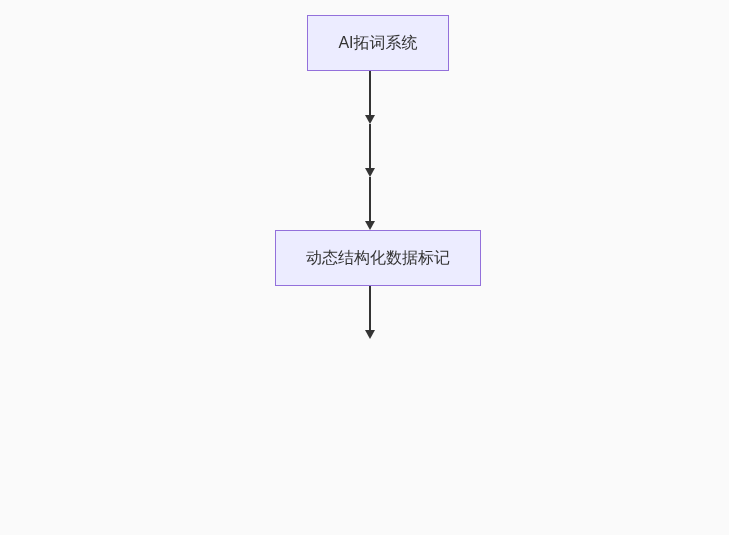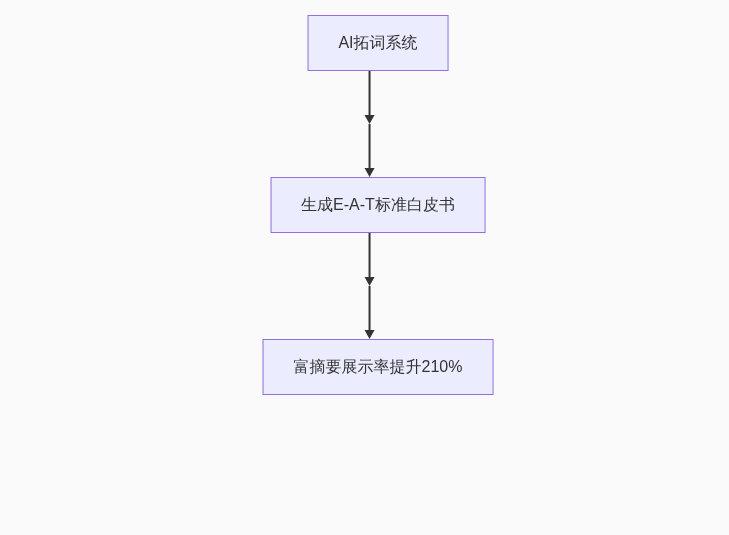--- a/index.html
+++ b/index.html
@@ -80,29 +80,28 @@
       <div class="shaft"></div>
       <div class="head"></div>
     </div>
 
 
     <div class="flow-arrow">
       <div class="shaft"></div>
       <div class="head"></div>
     </div>
 
-    <div class="flow-node">生成E-A-T标准白皮书</div>
+
+    <div class="flow-arrow">
+      <div class="shaft"></div>
+      <div class="head"></div>
+    </div>
+
+    <div class="flow-node">动态结构化数据标记</div>
 
     <div class="flow-arrow">
       <div class="shaft"></div>
       <div class="head"></div>
     </div>
 
 
-    <div class="flow-arrow">
-      <div class="shaft"></div>
-      <div class="head"></div>
-    </div>
-
-    <div class="flow-node">富摘要展示率提升210%</div>
-
   </div>
 </div>
 
 </body></html>

